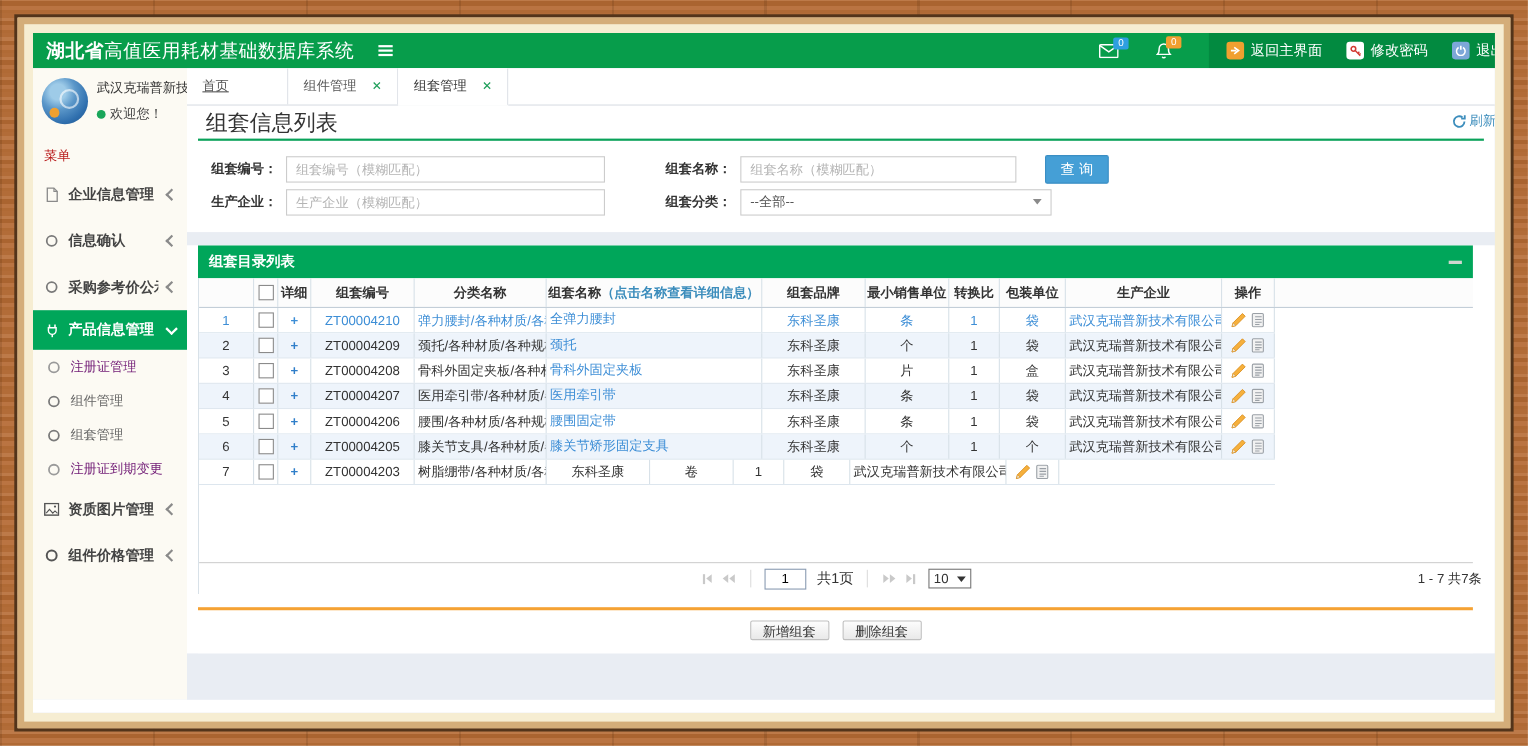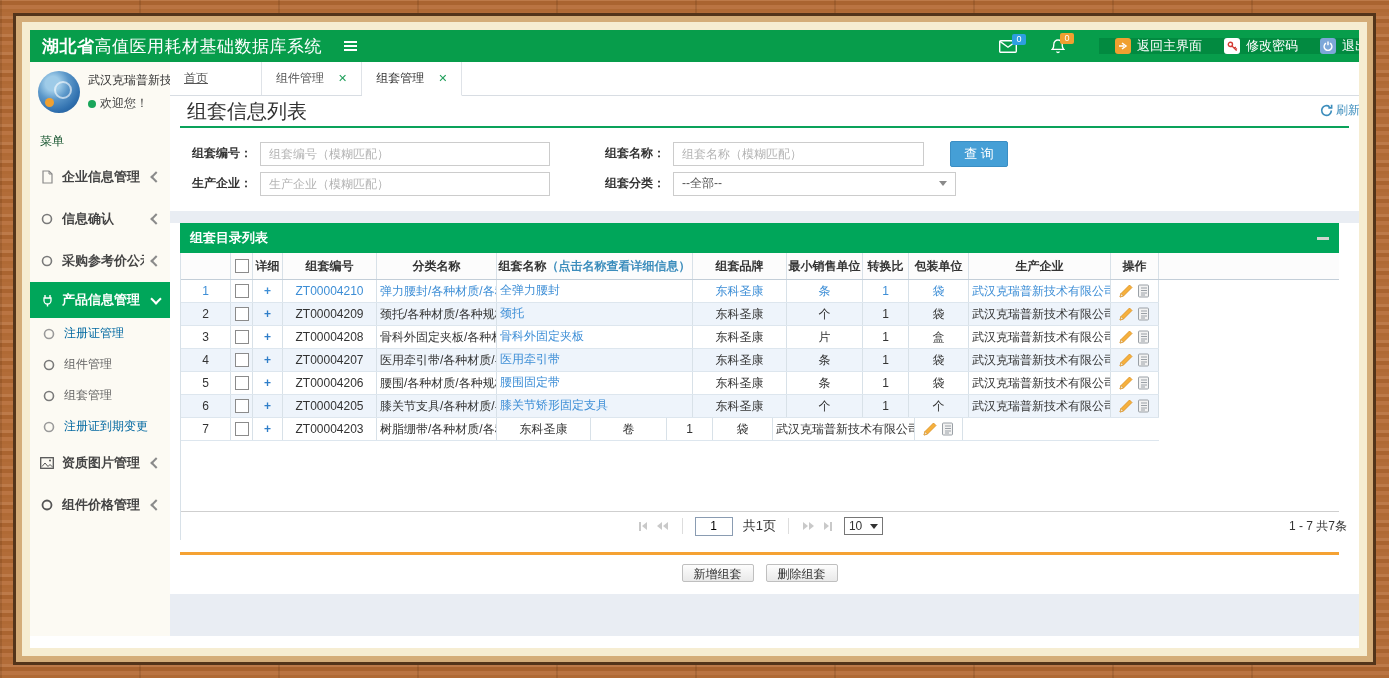--- a/index.html
+++ b/index.html
@@ -18,21 +18,21 @@
   .app-title{padding-left:12px;font-size:17px;letter-spacing:.5px;white-space:nowrap;}
   .app-title b{font-weight:bold;}
   .burger{margin-left:22px;display:inline-flex;flex-direction:column;gap:2px;cursor:pointer;}
   .burger i{display:block;width:13px;height:2px;background:#fff;}
   .top-spacer{flex:1;}
   .top-ico{position:relative;margin-right:34px;display:inline-flex;cursor:pointer;}
   .badge{position:absolute;top:-6px;right:-9px;min-width:10px;height:11px;line-height:11px;font-size:9px;
     text-align:center;padding:0 2px;border-radius:2px;color:#fff;}
   .badge.blue{background:#2e9fe0;}
   .badge.orange{background:#f0a030;}
-  .actions{flex:0 0 260px;width:260px;height:16px;background:#028a40;display:flex;align-items:center;
+  .actions{flex:0 0 260px;width:260px;height:32px;background:#028a40;display:flex;align-items:center;
     gap:22px;padding-left:16px;box-sizing:border-box;overflow:hidden;white-space:nowrap;}
   .action{display:inline-flex;align-items:center;gap:6px;font-size:13px;color:#fff;cursor:pointer;}
   .icon-sq{width:16px;height:16px;border-radius:3px;display:inline-flex;align-items:center;justify-content:center;}
   .icon-sq.orange{background:#f0a030;}
   .icon-sq.white{background:#fff;}
   .icon-sq.blue{background:#7da7d8;}
 
   
   .app-body{flex:1;display:flex;min-height:0;}
   .footer-strip{flex:0 0 12px;background:#fff;}
@@ -42,28 +42,28 @@
   .userbox{display:flex;gap:8px;padding:9px 6px 8px 8px;align-items:center;}
   .avatar{width:42px;height:42px;border-radius:50%;flex:0 0 42px;position:relative;overflow:hidden;
     background:radial-gradient(circle at 35% 30%, #9ecbe8 0 18%, #5b97c9 40%, #2f6fae 70%, #1d4f86);}
   .avatar::after{content:"";position:absolute;left:7px;bottom:6px;width:9px;height:9px;border-radius:50%;background:#f0a030;}
   .avatar::before{content:"";position:absolute;right:8px;top:10px;width:14px;height:14px;border-radius:50%;
     border:2px solid rgba(255,255,255,.6);}
   .user-meta{min-width:0;}
   .user-name{font-size:12px;color:#333;white-space:nowrap;overflow:hidden;width:84px;}
   .welcome{display:flex;align-items:center;gap:4px;font-size:12px;color:#444;margin-top:6px;}
   .dot{width:8px;height:8px;border-radius:50%;background:#19a65a;}
-  .menu-label{font-size:12px;color:#14532d;padding:12px 10px 6px 10px;}
+  .menu-label{font-size:12px;color:#b91c1c;padding:12px 10px 6px 10px;}
   .snav{list-style:none;margin:0;padding:0;}
   .snav-item{display:flex;align-items:center;gap:8px;padding:12px 8px 12px 10px;color:#444;font-weight:bold;cursor:pointer;}
   .snav-item .lbl{flex:1;white-space:nowrap;overflow:hidden;font-size:13px;}
   .snav-item.active{background:#00a65a;color:#fff;padding-top:9px;padding-bottom:9px;}
   .snav-sub{display:flex;align-items:center;gap:8px;padding:7px 8px 7px 12px;cursor:pointer;font-size:12px;}
   .snav-sub .lbl{flex:1;white-space:nowrap;overflow:hidden;}
-  .snav-sub.dim{color:#0369a1;}
+  .snav-sub.dim{color:#701a75;}
   .snav-sub.mid{color:#666;}
   .chev{width:6px;height:6px;display:inline-block;flex:0 0 auto;margin-right:2px;}
   .chev.left{border-left:2px solid #8a8a8a;border-bottom:2px solid #8a8a8a;transform:rotate(45deg);}
   .chev.down{border-right:2px solid #fff;border-bottom:2px solid #fff;transform:rotate(45deg);margin-top:-3px;}
   .micon{flex:0 0 14px;display:inline-flex;justify-content:center;}
 
   
   .main{flex:1;min-width:0;display:flex;flex-direction:column;background:#e9edf3;position:relative;overflow:hidden;}
   .tabbar{flex:0 0 33px;background:#fff;border-bottom:1px solid #d8dde3;display:flex;font-size:12px;color:#555;}
   .tab{display:flex;align-items:center;padding:0 14px;border-right:1px solid #dfe3e8;cursor:pointer;gap:14px;box-sizing:border-box;}

